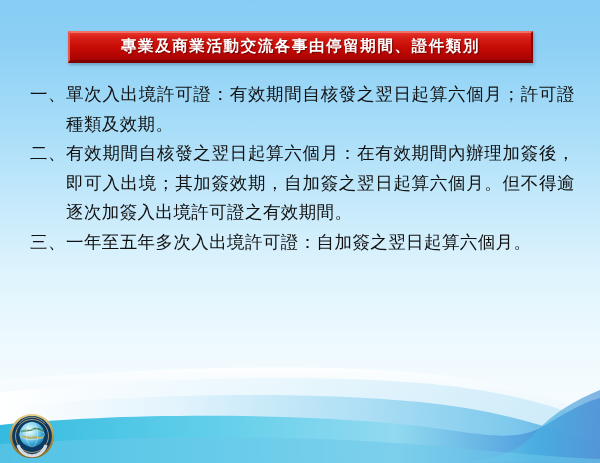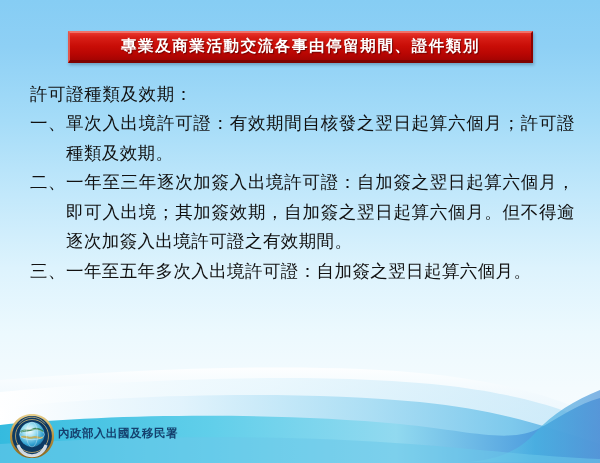--- a/index.html
+++ b/index.html
@@ -197,30 +197,29 @@
 
     <path d="M0,116 C130,108 280,106 410,116 C480,121 530,128 600,131 L600,135 L0,135 Z" fill="#6cc9e9" fill-opacity="0.55"></path>
   </svg>
 
   <div class="title-banner">
     <span class="title-text">專業及商業活動交流各事由停留期間、證件類別</span>
   </div>
 
   <div class="body-block">
 
-    <div class="intro-line">許可證種類及效期：</div>
 
     <div class="list-item">
       <span class="item-marker">一、</span>
       <span class="item-body">單次入出境許可證：有效期間自核發之翌日起算六個月；許可證種類及效期。</span>
     </div>
 
     <div class="list-item">
       <span class="item-marker">二、</span>
-      <span class="item-body">一年至三年逐次加簽入出境許可證：自加簽之翌日起算六個月，即可入出境；其加簽效期，自加簽之翌日起算六個月。但不得逾逐次加簽入出境許可證之有效期間。</span>
+      <span class="item-body">有效期間自核發之翌日起算六個月：在有效期間內辦理加簽後，即可入出境；其加簽效期，自加簽之翌日起算六個月。但不得逾逐次加簽入出境許可證之有效期間。</span>
     </div>
 
     <div class="list-item">
       <span class="item-marker">三、</span>
       <span class="item-body">一年至五年多次入出境許可證：自加簽之翌日起算六個月。</span>
     </div>
 
   </div>
 
   <svg class="footer-logo" viewBox="0 0 44 44">
@@ -243,18 +242,17 @@
     <circle cx="22" cy="20.5" r="12.5" fill="url(#globeG)"></circle>
     <path d="M11.5,17.5 C15,15.5 19,17.5 22.5,15.5 C26,13.6 30,15.5 32.5,17" fill="none" stroke="#2e7d4a" stroke-width="2" stroke-linecap="round" opacity="0.85"></path>
     <path d="M12,23 C16,21.5 18.5,25 22.5,23.5 C26.5,22 29.5,25 32,23.5" fill="none" stroke="#c8a94a" stroke-width="2" stroke-linecap="round" opacity="0.85"></path>
     <ellipse cx="22" cy="20.5" rx="12.5" ry="5.2" fill="none" stroke="#ffffff" stroke-width="0.7" opacity="0.55"></ellipse>
     <ellipse cx="22" cy="20.5" rx="5.6" ry="12.5" fill="none" stroke="#ffffff" stroke-width="0.7" opacity="0.45"></ellipse>
     <path d="M8,31 A14.5,14.5 0 0,0 36,31" fill="none" stroke="#e6ebf2" stroke-width="3.2" opacity="0.9"></path>
     <path d="M9,9.5 A16.5,16.5 0 0,1 35,9.5" fill="none" stroke="#d8c287" stroke-width="0.8" opacity="0.9"></path>
   </svg>
 
   <div class="agency-names">
-    <div class="agency-zh">內政部入出國及移民署</div>
   </div>
 
   <div class="page-number">17</div>
 
 </div>
 
 </body></html>

